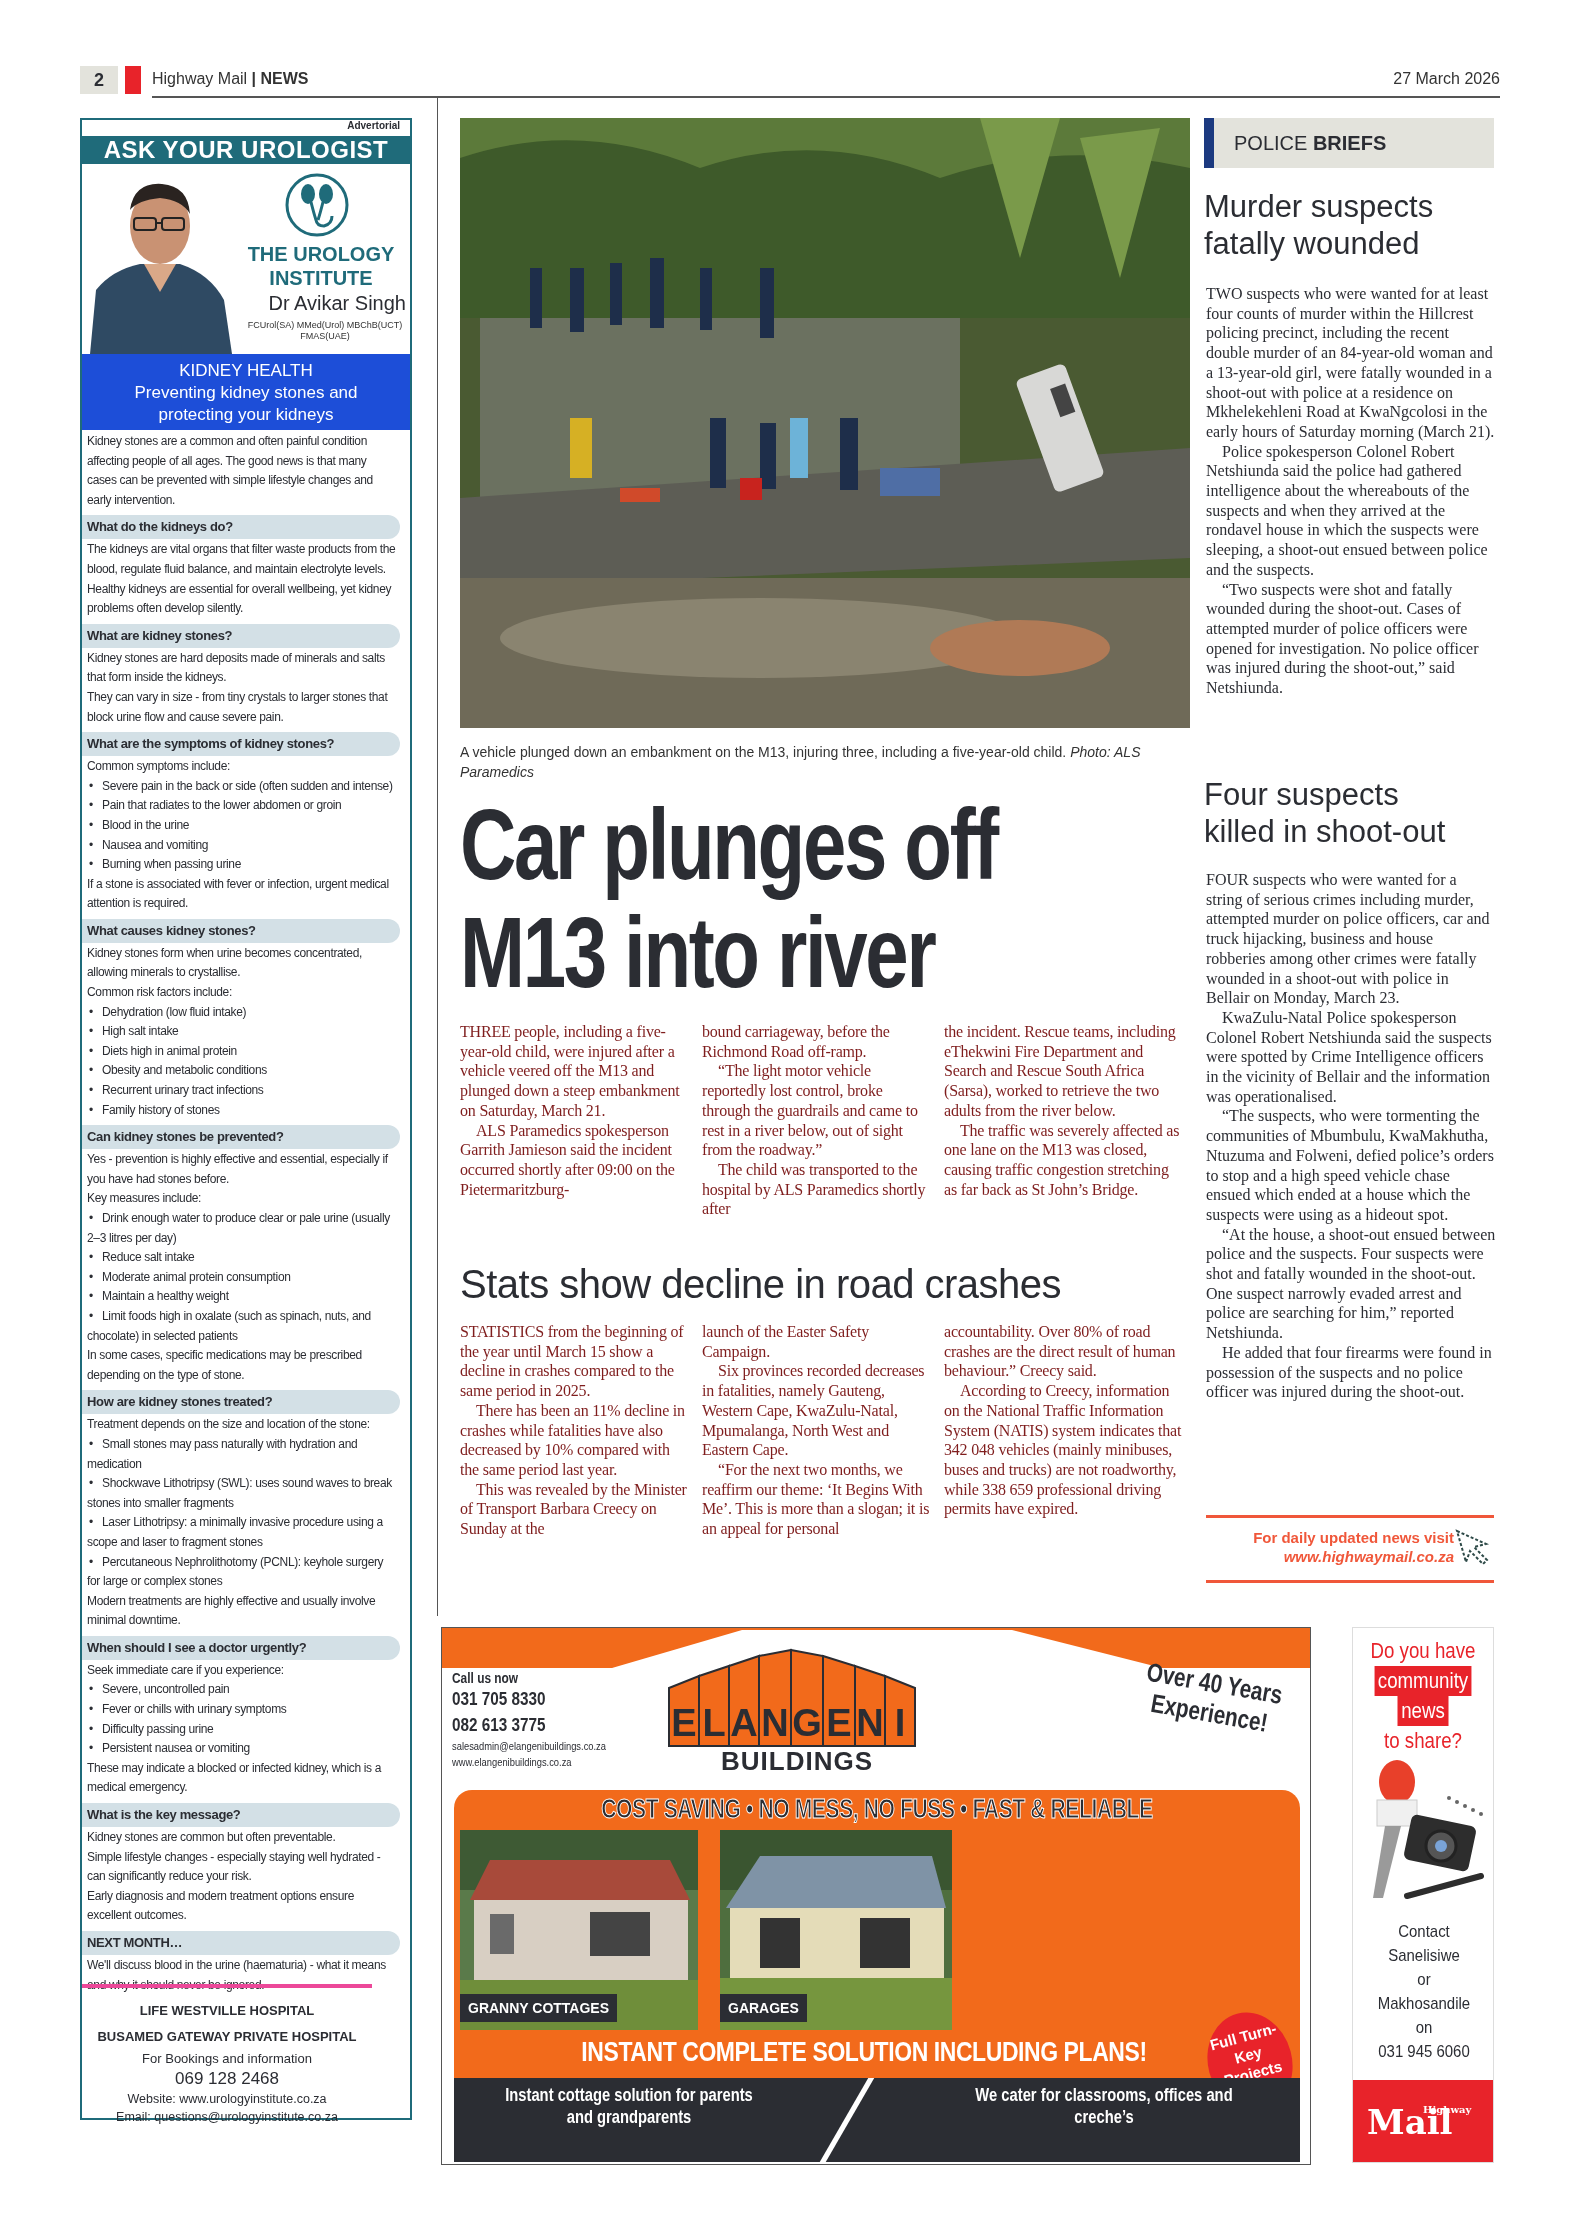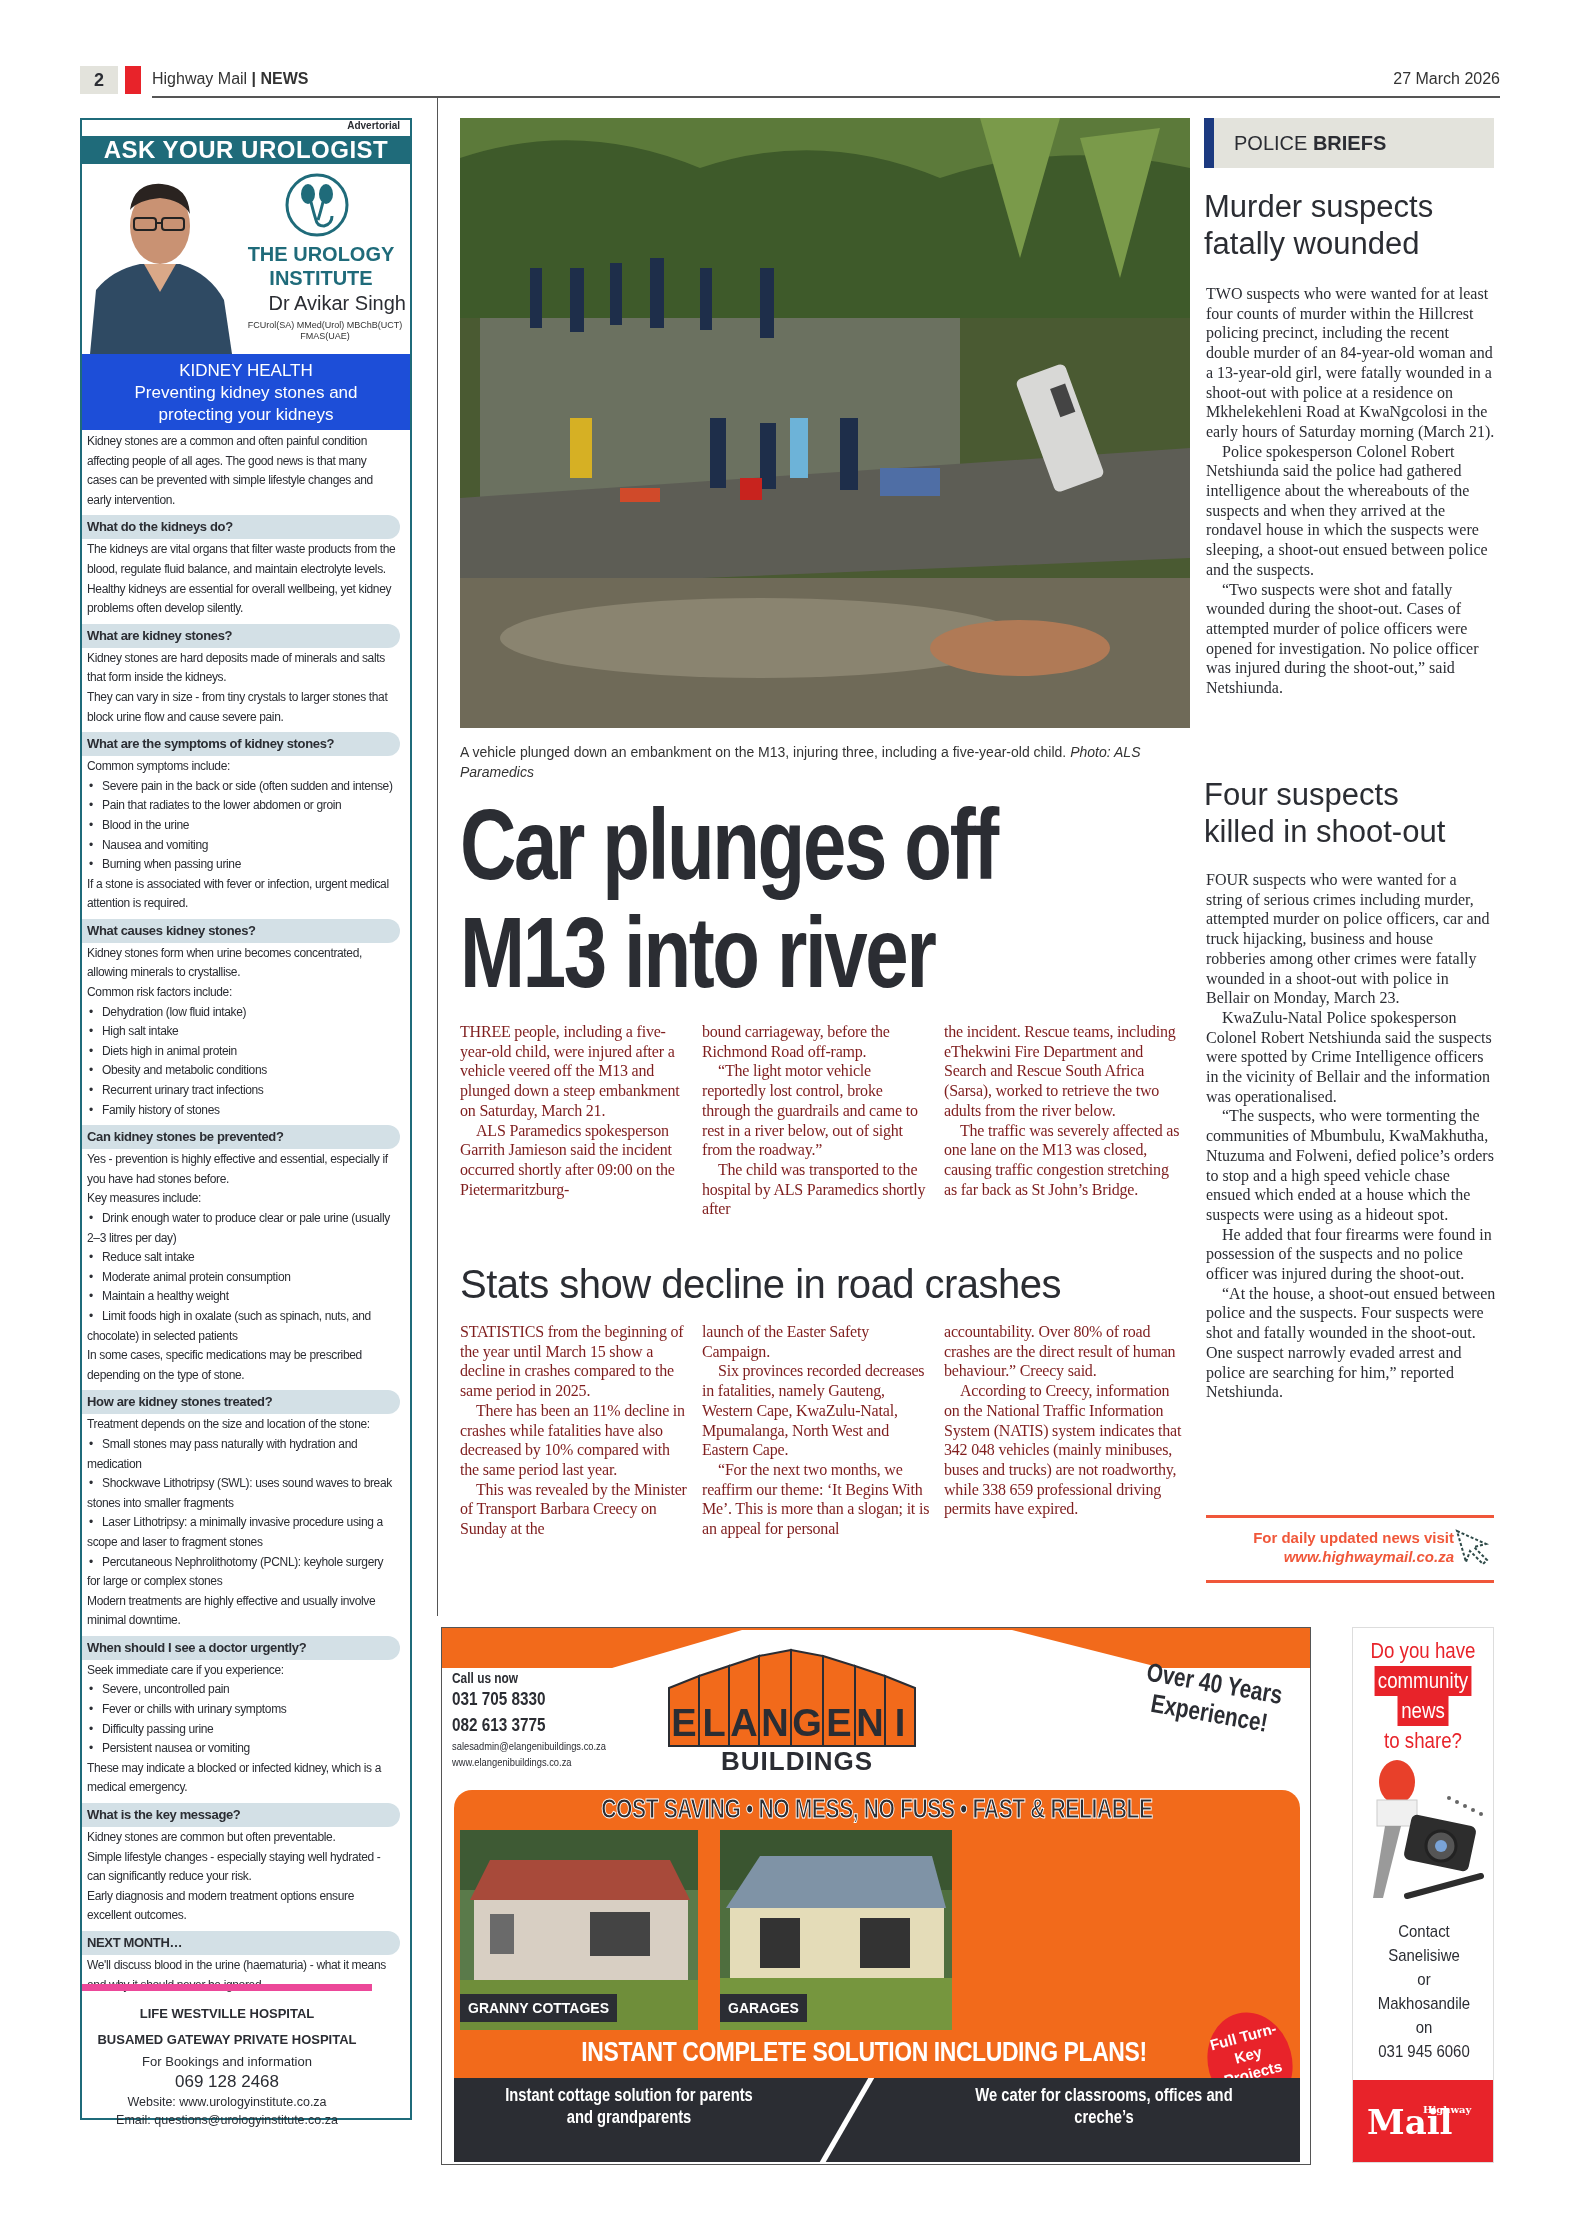--- a/index.html
+++ b/index.html
@@ -25,21 +25,21 @@
   .uro-logo { position: absolute; left: 202px; top: 8px; width: 66px; height: 66px; }
   .uro-name { position: absolute; left: 150px; top: 78px; width: 178px; text-align: center; color: #1f6b7a; font-weight: bold; font-size: 20px; line-height: 24px; }
   .dr-name { position: absolute; left: 150px; top: 128px; width: 174px; text-align: right; font-size: 20px; color: #2b2d33; }
   .dr-quals { position: absolute; left: 160px; top: 156px; width: 166px; text-align: center; font-size: 9px; color: #333; line-height: 11px; }
   .kidney-banner { background: #1d4ed8; color: #fff; text-align: center; font-weight: normal; font-size: 17px; line-height: 22px; padding: 6px 4px 4px; font-family: "Liberation Sans", sans-serif; }
   .ad-body { padding: 2px 12px 0 5px; font-size: 12px; line-height: 19.6px; color: #2b2d33; font-family: "Liberation Sans", sans-serif; letter-spacing: -0.35px; }
   .ad-body p { margin: 0; }
   .ad-q { background: #d3e0e6; border-radius: 0 12px 12px 0; font-weight: bold; font-size: 13px; padding: 0 4px; margin: 5px -2px 1px -5px; padding-left: 5px; height: 24px; line-height: 24px; }
   .ad-body ul { list-style: none; }
   .ad-body li::before { content: "•"; display: inline-block; width: 13px; padding-left: 2px; }
-  .ad-footer { position: absolute; left: 0; bottom: 0; width: 290px; height: 134px; border-top: 7px solid #ec4899; text-align: center; color: #2b2d33; }
+  .ad-footer { position: absolute; left: 0; bottom: 0; width: 290px; height: 134px; border-top: 4px solid #ec4899; text-align: center; color: #2b2d33; }
   .ad-footer .hosp { font-weight: bold; font-size: 13px; margin-top: 10px; line-height: 26px; }
   .ad-footer .book { font-size: 13px; line-height: 18px; }
   .ad-footer .phone { font-weight: normal; font-size: 17px; line-height: 22px; }
   .ad-footer .web { font-size: 12.5px; line-height: 18px; }
 
   
   .main-photo { position: absolute; left: 460px; top: 118px; width: 730px; height: 610px; overflow: hidden; background: #3b4a2a; }
   .caption { position: absolute; left: 460px; top: 742px; width: 720px; font-size: 14px; line-height: 20px; color: #333; }
   .caption i { font-style: italic; }
   .headline { position: absolute; left: 460px; top: 790px; width: 730px; font-family: "Liberation Sans", sans-serif; font-weight: bold; font-size: 100px; line-height: 108px; letter-spacing: -3px; color: #2b2d33; transform: scaleX(0.78); transform-origin: left top; width: 940px; }
@@ -317,22 +317,22 @@
   </div>
 
 <div class="brief-h" style="top:776px;">
   <div>Four suspects</div>
   <div>killed in shoot-out</div>
 </div>
 <div class="brief-body" style="top:870px;" id="brief-1">
     <p>FOUR suspects who were wanted for a string of serious crimes including murder, attempted murder on police officers, car and truck hijacking, business and house robberies among other crimes were fatally wounded in a shoot-out with police in Bellair on Monday, March 23.</p>
     <p class="ind">KwaZulu-Natal Police spokesperson Colonel Robert Netshiunda said the suspects were spotted by Crime Intelligence officers in the vicinity of Bellair and the information was operationalised.</p>
     <p class="ind">“The suspects, who were tormenting the communities of Mbumbulu, KwaMakhutha, Ntuzuma and Folweni, defied police’s orders to stop and a high speed vehicle chase ensued which ended at a house which the suspects were using as a hideout spot.</p>
+    <p class="ind">“At the house, a shoot-out ensued between police and the suspects. Four suspects were shot and fatally wounded in the shoot-out. One suspect narrowly evaded arrest and police are searching for him,” reported Netshiunda.</p>
     <p class="ind">He added that four firearms were found in possession of the suspects and no police officer was injured during the shoot-out.</p>
-    <p class="ind">“At the house, a shoot-out ensued between police and the suspects. Four suspects were shot and fatally wounded in the shoot-out. One suspect narrowly evaded arrest and police are searching for him,” reported Netshiunda.</p>
   </div>
 
 <div class="daily-box">
   <div class="daily-text">
     <div>For daily updated news visit</div>
     <i>www.highwaymail.co.za</i>
   </div>
   <svg class="cursor-icon" viewBox="0 0 38 38">
     <path d="M3 3 L32 16 L20 19 L33 32 L29 36 L16 23 L12 34 Z" fill="#ffffff" stroke="#2e4a48" stroke-width="2" stroke-dasharray="3 2"></path>
   </svg>

